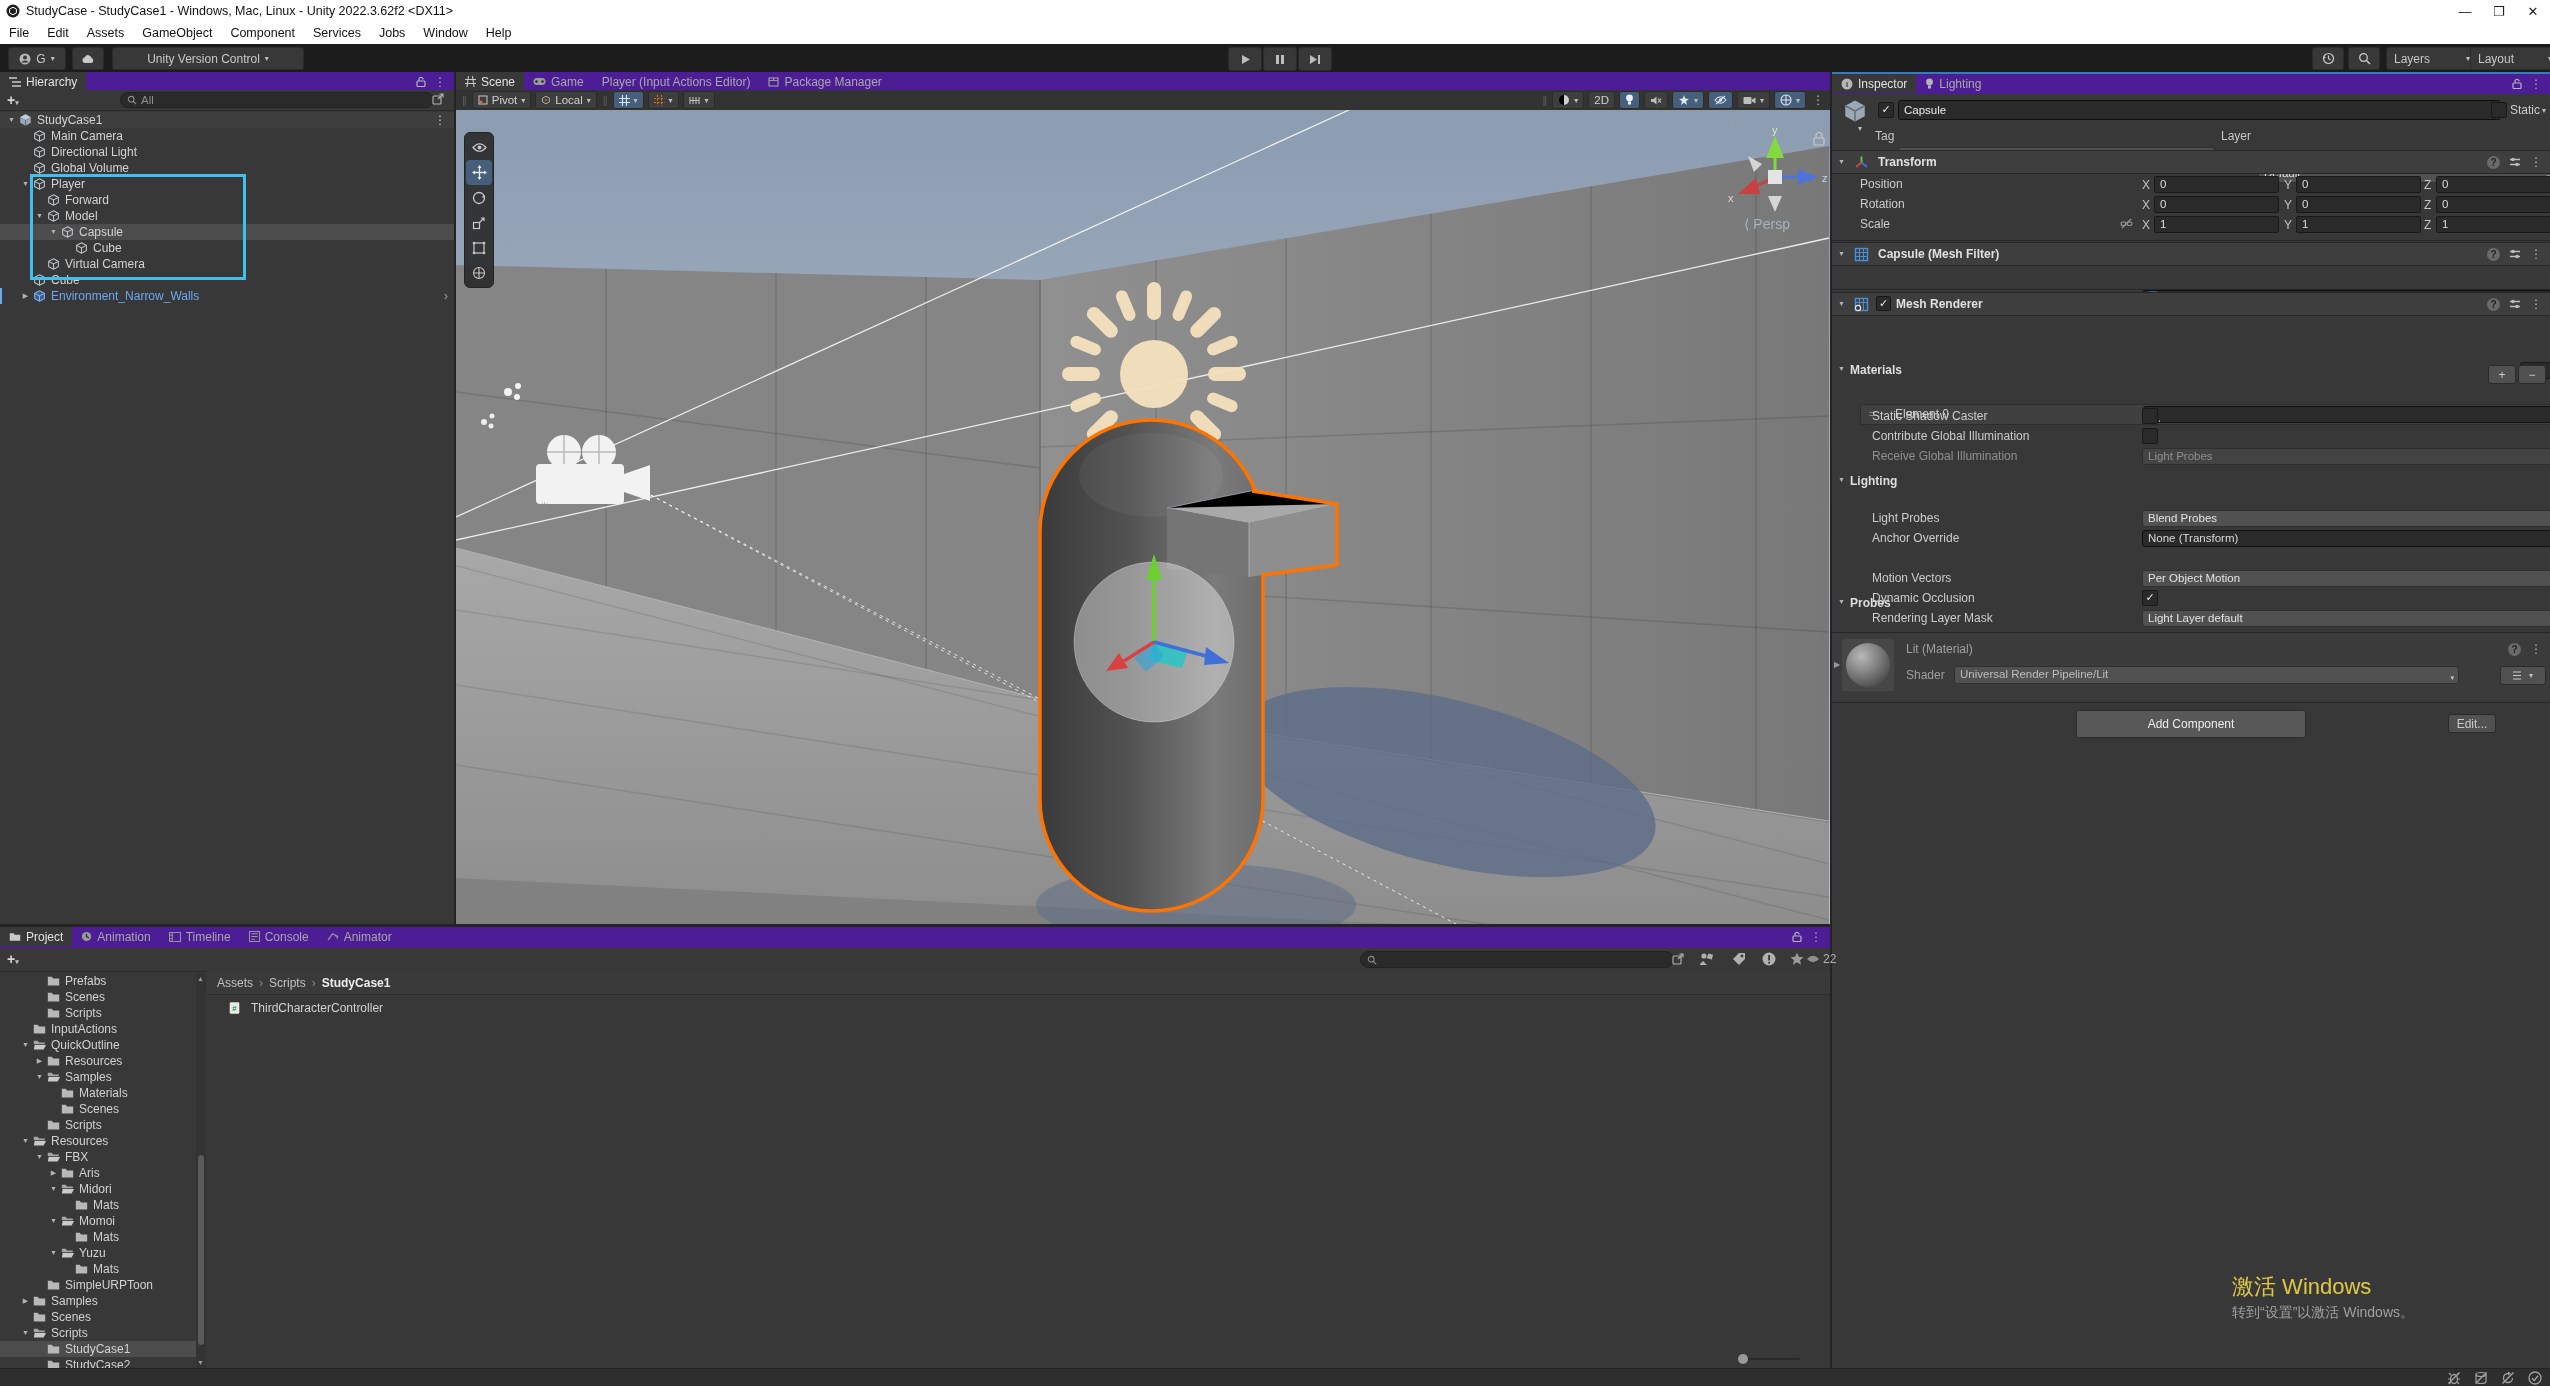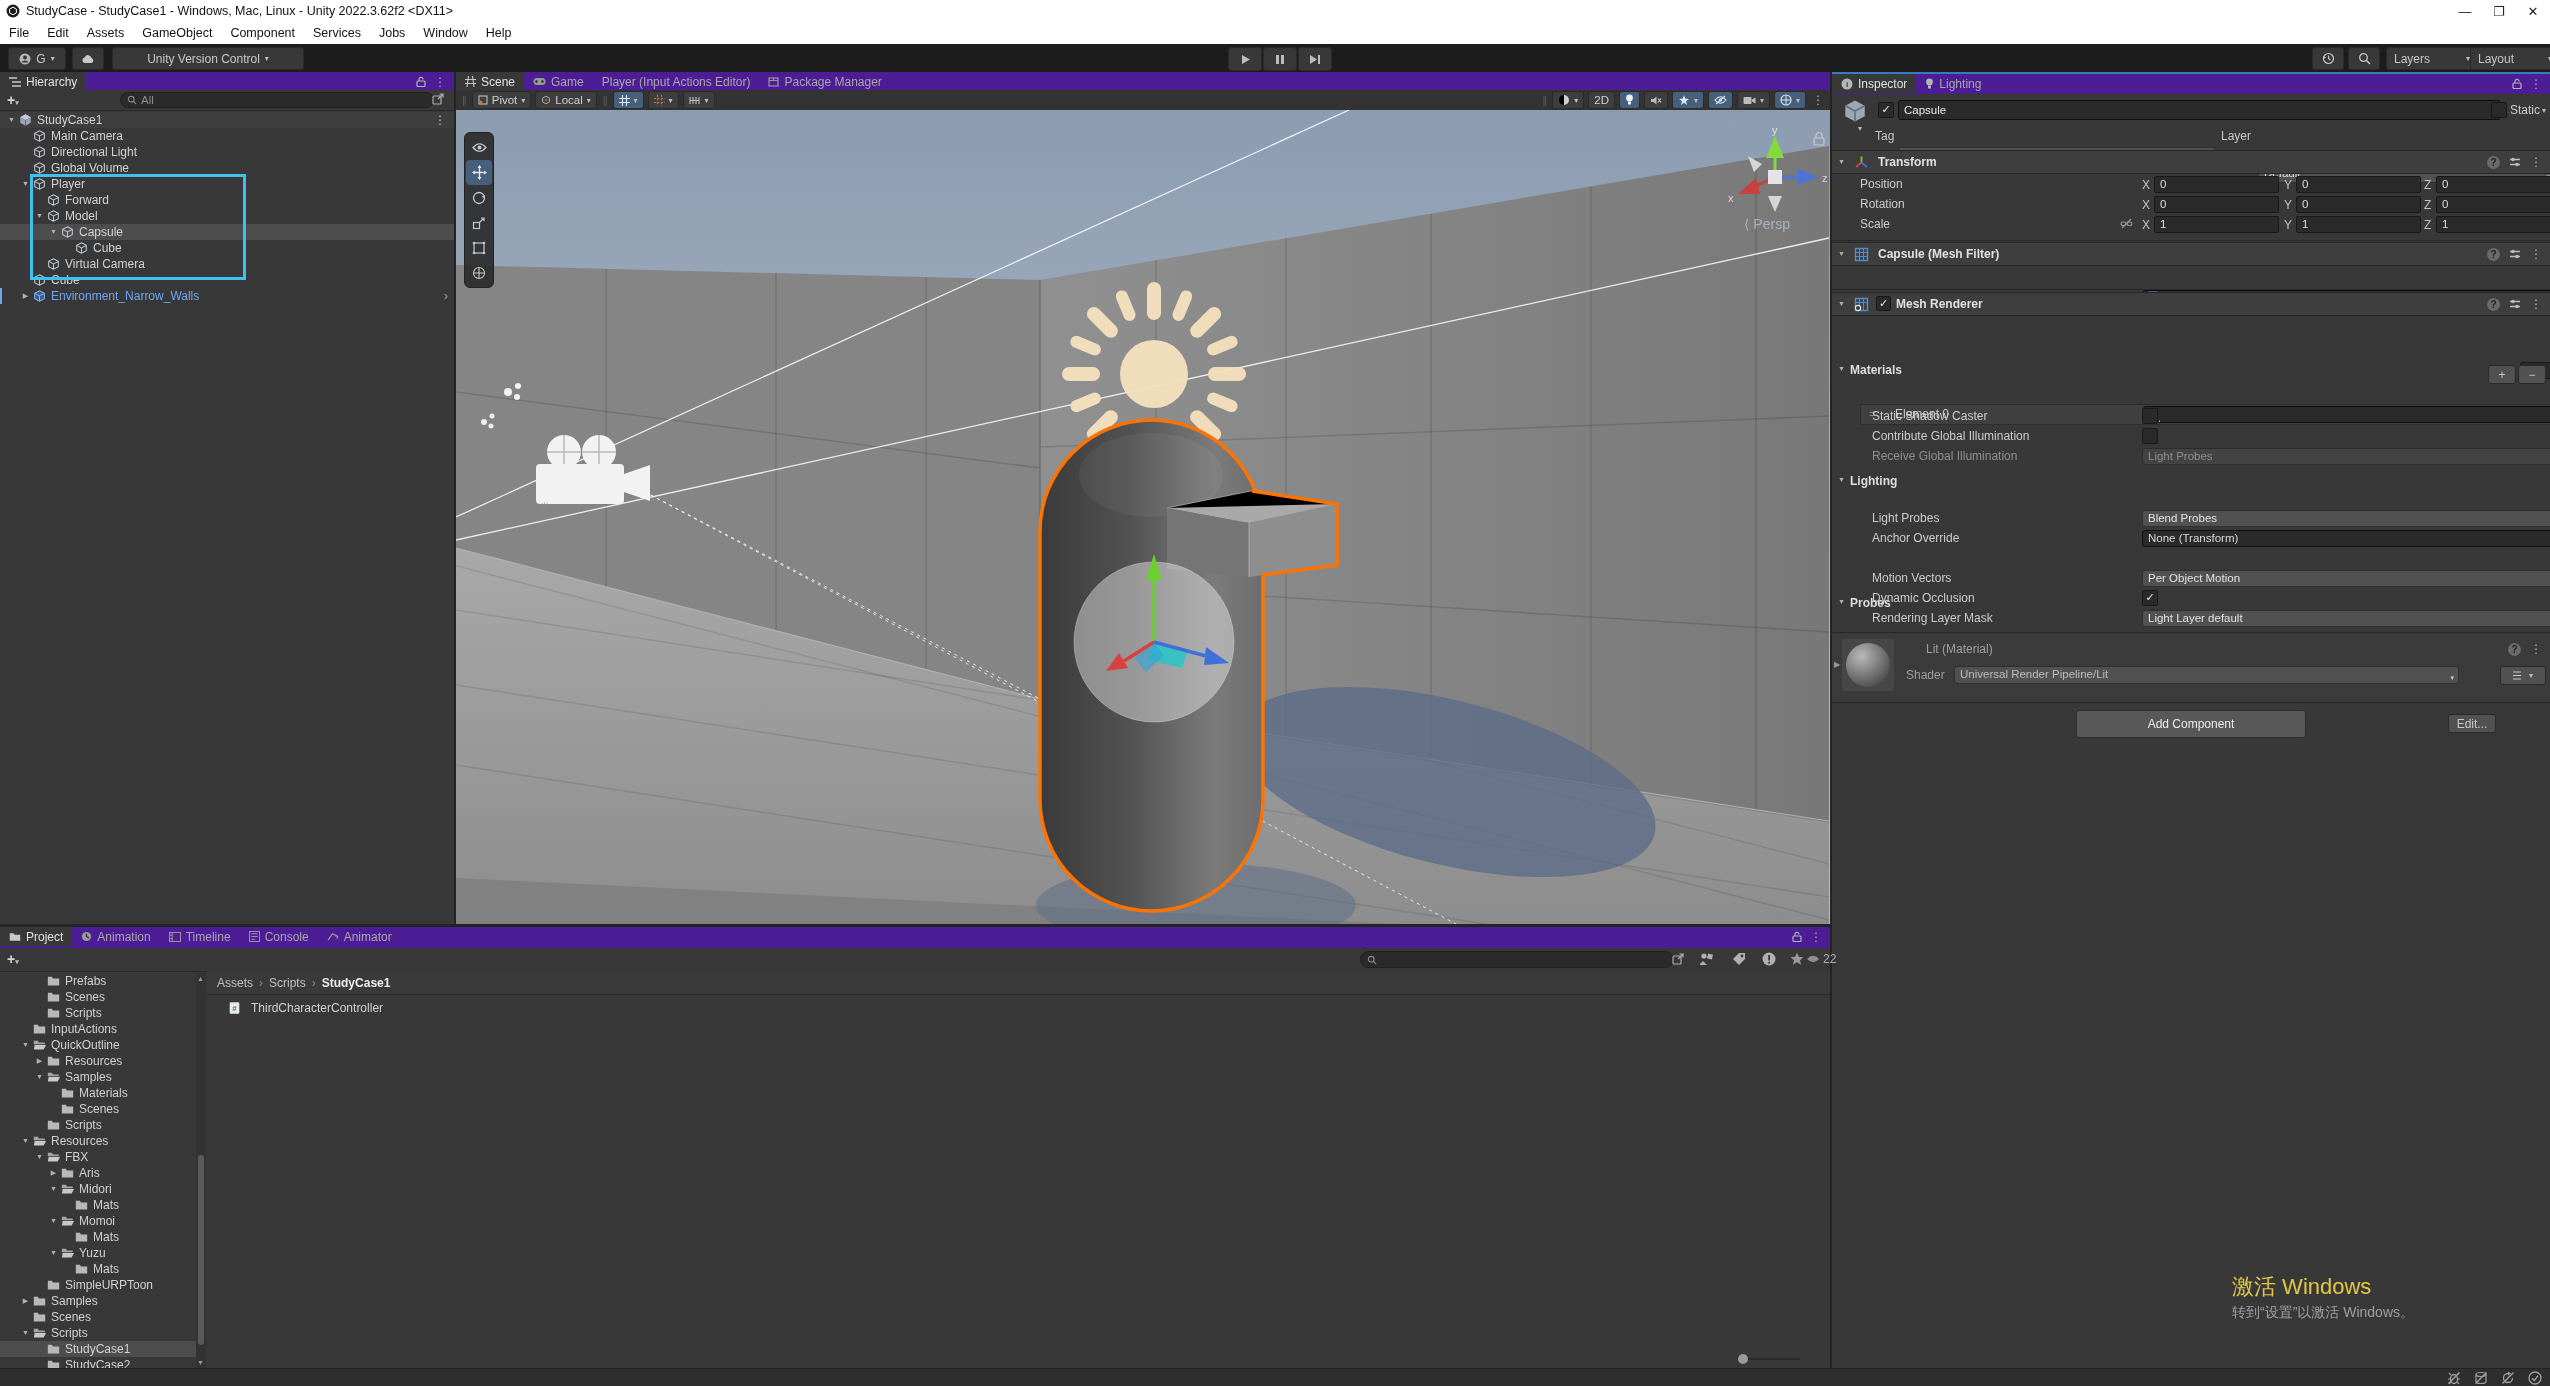--- a/index.html
+++ b/index.html
@@ -927,21 +927,21 @@
         </div>
       </div>
 
     <div class="divider" style="top:560px;"></div>
 
     <div class="abs" style="left:0;top:562px;width:718px;height:66px;background:#3b3b3b;">
       <span class="abs" style="left:2px;top:26px;font-size:8px;color:#9a9a9a;">▶</span>
       <div class="abs" style="left:10px;top:5px;width:52px;height:52px;background:#474747;border-radius:2px;">
         <div style="width:44px;height:44px;margin:4px;border-radius:50%;background:radial-gradient(circle at 35% 30%, #b9b9b9, #6e6e6e 55%, #2e2e2e);"></div>
       </div>
-      <span class="abs" style="left:74px;top:8px;color:#9f9f9f;margin-left:20px;">Lit (Material)</span>
+      <span class="abs" style="left:74px;top:8px;color:#9f9f9f;">Lit (Material)</span>
       <span class="hicons" style="top:8px;">
           <span class="helpicon">?</span>
           <span>⋮</span>
         </span>
       <span class="abs" style="left:74px;top:34px;color:#9f9f9f;">Shader</span>
       <div class="abs dropdown" style="left:122px;top:32px;width:484px;height:16px;line-height:15px;color:#bdbdbd;">
         <span>Universal Render Pipeline/Lit</span><span class="da">▾</span>
       </div>
       <div class="abs tbtn" style="left:616px;top:32px;width:46px;height:17px;background:#515151;margin-top:48px;">
           <span>Edit...</span>

